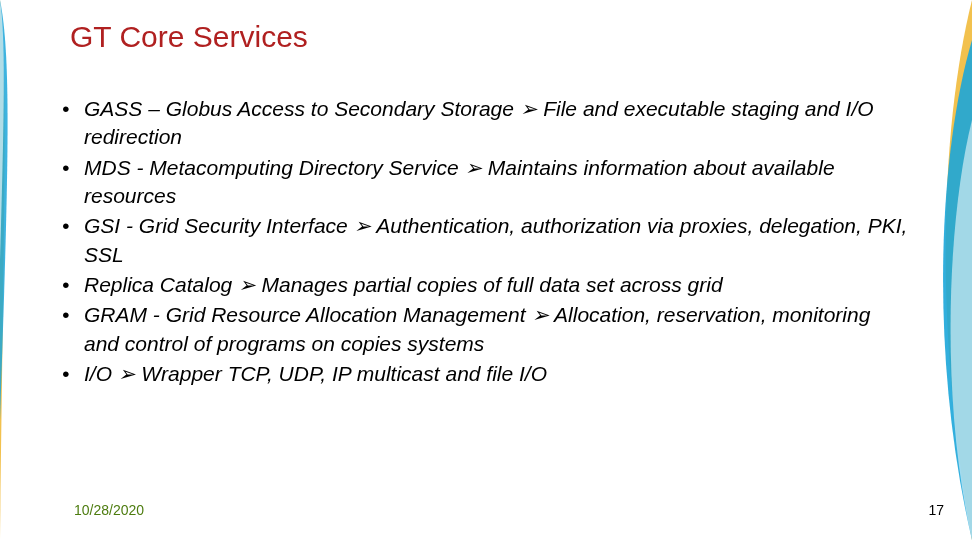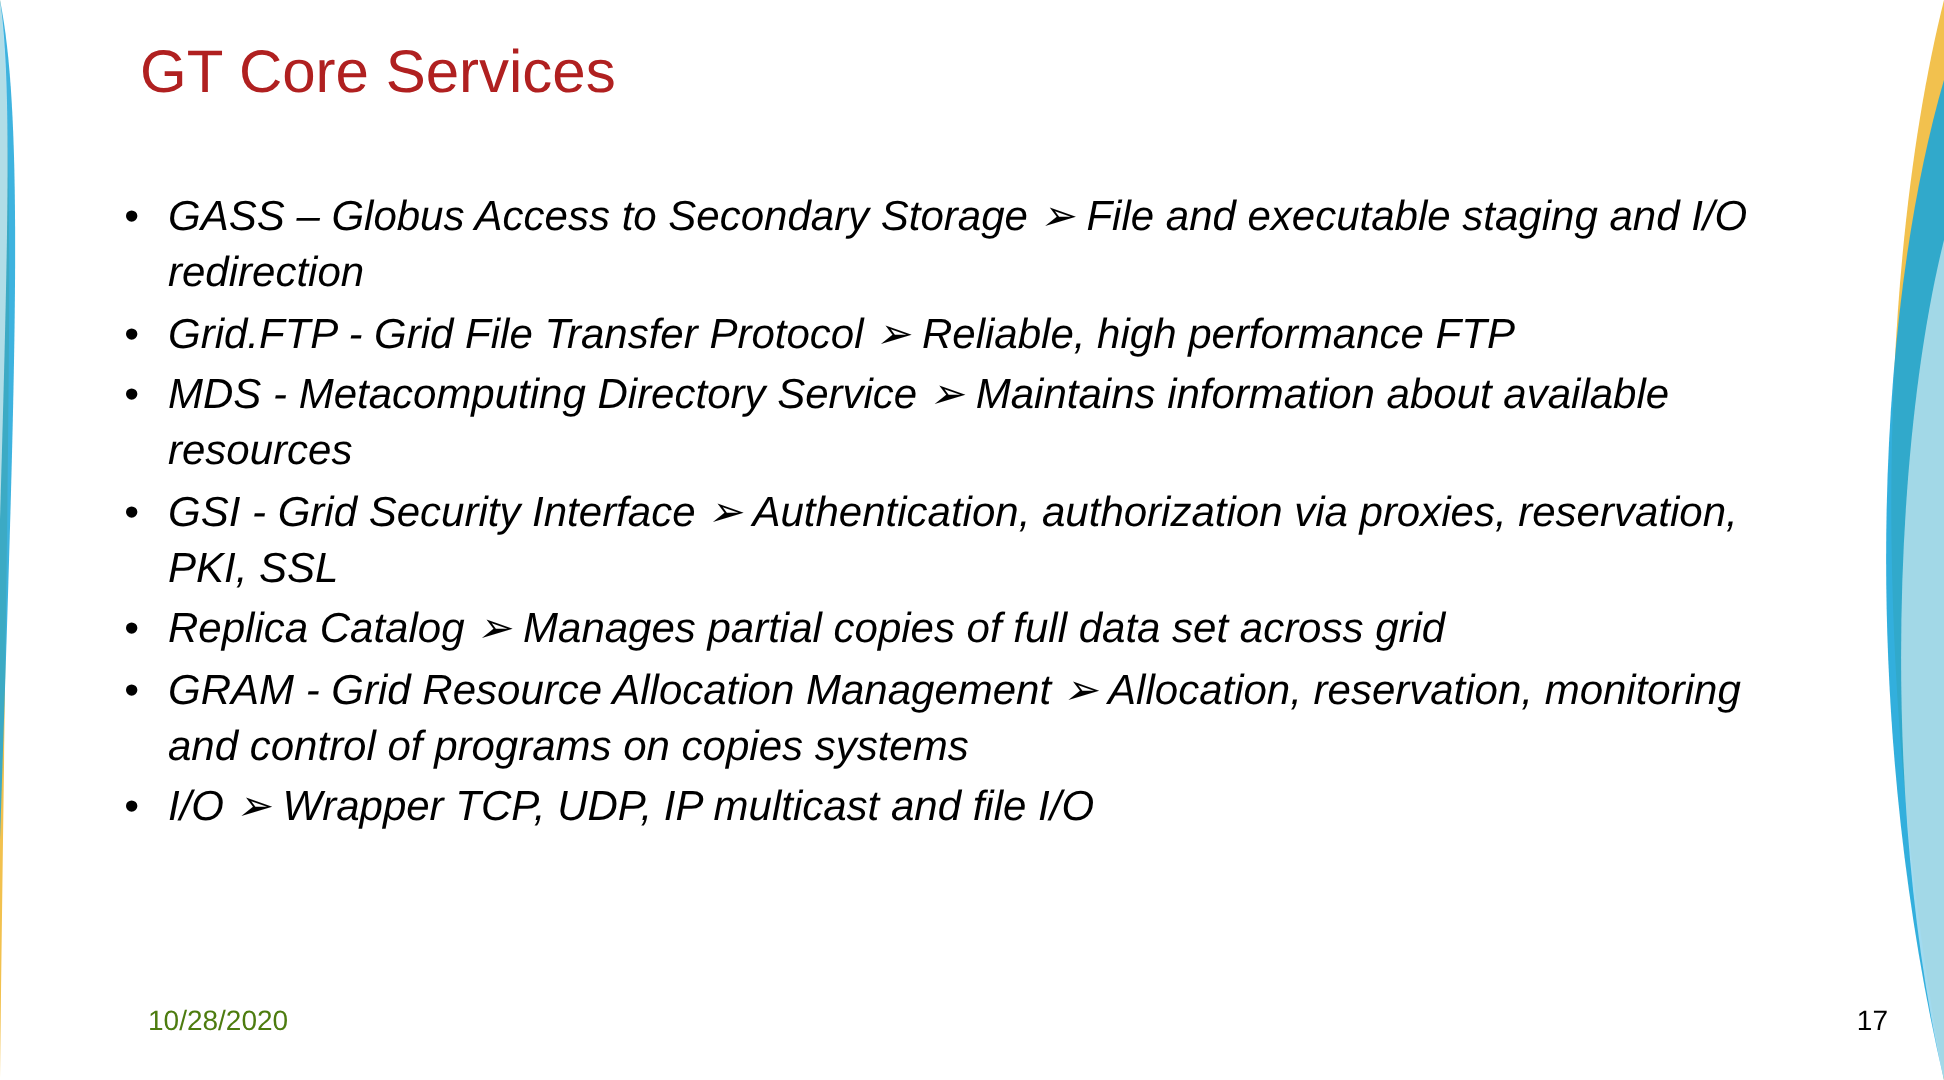--- a/index.html
+++ b/index.html
@@ -92,23 +92,22 @@
     <path d="M80,0 C50,120 40,320 80,540 L80,540 L80,0 Z" fill="#f2c14e"></path>
     <path d="M80,40 C45,160 38,360 80,540 L80,540 L80,40 Z" fill="#1ca6d9" opacity="0.9"></path>
     <path d="M80,120 C55,220 48,400 80,540 L80,540 L80,120 Z" fill="#fff" opacity="0.55"></path>
   </svg>
 
   <h1 class="title">GT Core Services</h1>
 
   <div class="content">
     <ul>
       <li>GASS – Globus Access to Secondary Storage ➢ File and executable staging and I/O redirection</li>
-      <li>Grid.FTP - Grid File Transfer Protocol ➢ Reliable, high performance FTP</li>
       <li>MDS - Metacomputing Directory Service ➢ Maintains information about available resources</li>
-      <li>GSI - Grid Security Interface ➢ Authentication, authorization via proxies, reservation, PKI, SSL</li>
+      <li>GSI - Grid Security Interface ➢ Authentication, authorization via proxies, delegation, PKI, SSL</li>
       <li>Replica Catalog ➢ Manages partial copies of full data set across grid</li>
       <li>GRAM - Grid Resource Allocation Management ➢ Allocation, reservation, monitoring and control of programs on copies systems</li>
       <li>I/O ➢ Wrapper TCP, UDP, IP multicast and file I/O</li>
     </ul>
   </div>
 
   <div class="footer-date">10/28/2020</div>
   <div class="footer-page">17</div>
 
 </div>

